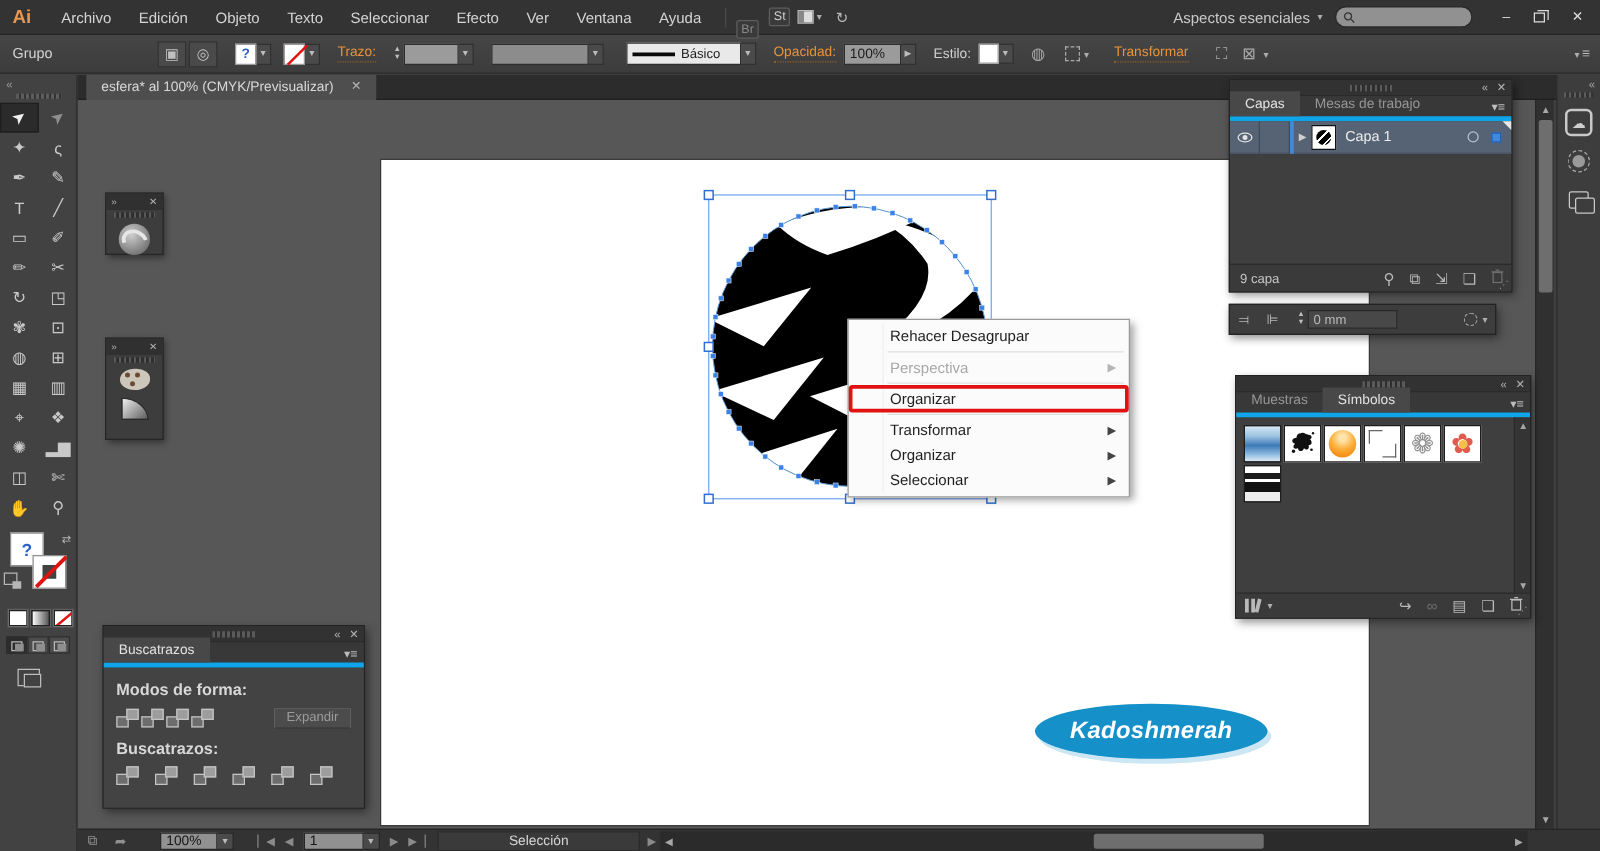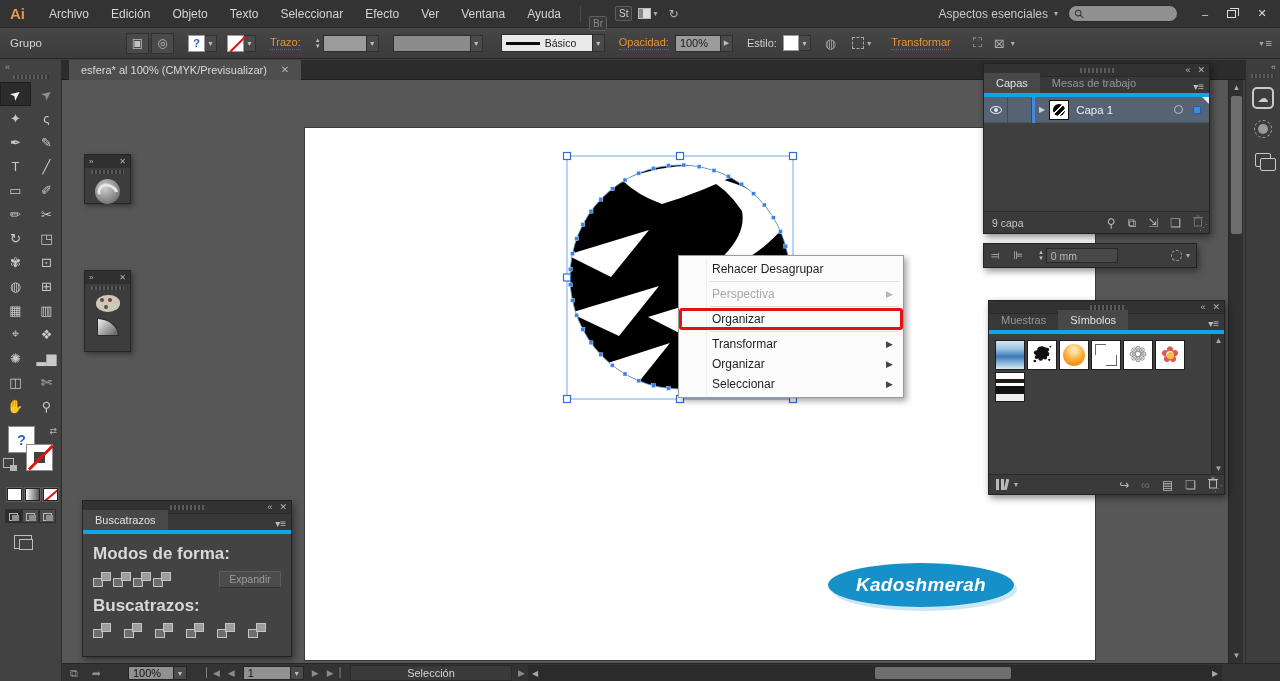--- a/index.html
+++ b/index.html
@@ -183,21 +183,21 @@
                       border-left:1px solid #666; border-top:1px solid #666; }
   .regmarks::after { content:""; position:absolute; right:3px; bottom:3px; width:10px; height:10px;
                      border-right:1px solid #666; border-bottom:1px solid #666; }
   .books { width:14px; height:11px; position:relative; margin:0 4px 0 7px; }
   .books::before { content:""; position:absolute; left:0; bottom:0; width:3px; height:11px; background:#b9b9b9; box-shadow:5px 0 0 #b9b9b9; }
   .books::after { content:""; position:absolute; left:9px; bottom:0; width:3px; height:11px; background:#b9b9b9; transform:rotate(14deg); }
 
   
   #pathfinder-panel { left:20px; top:420px; width:210px; z-index:18; }
   .pf-body { background:#434343; padding:6px 10px 10px; }
-  .pf-label { font-size:17px; font-weight:bold; color:#d8d8d8; margin:4px 0 7px; }
+  .pf-label { font-size:13px; font-weight:bold; color:#d8d8d8; margin:4px 0 7px; }
   .pf-row { display:flex; align-items:center; gap:2px; margin-bottom:8px; }
   .pf-row.second { gap:13px; }
   .pf-btn { width:18px; height:15px; position:relative; }
   .pf-btn .s1 { position:absolute; left:0; bottom:0; width:10px; height:9px; border:1px solid #c4c4c4; background:#6d6d6d; }
   .pf-btn .s2 { position:absolute; right:0; top:0; width:10px; height:9px; border:1px solid #c4c4c4; background:#9d9d9d; }
   .expand-btn { margin-left:auto; width:62px; height:17px; background:#4c4c4c; border:1px solid #5f5f5f;
                 border-bottom-color:#323232; border-radius:2px; color:#9b9b9b; font-size:10.5px;
                 text-align:center; line-height:15px; }
 
   

